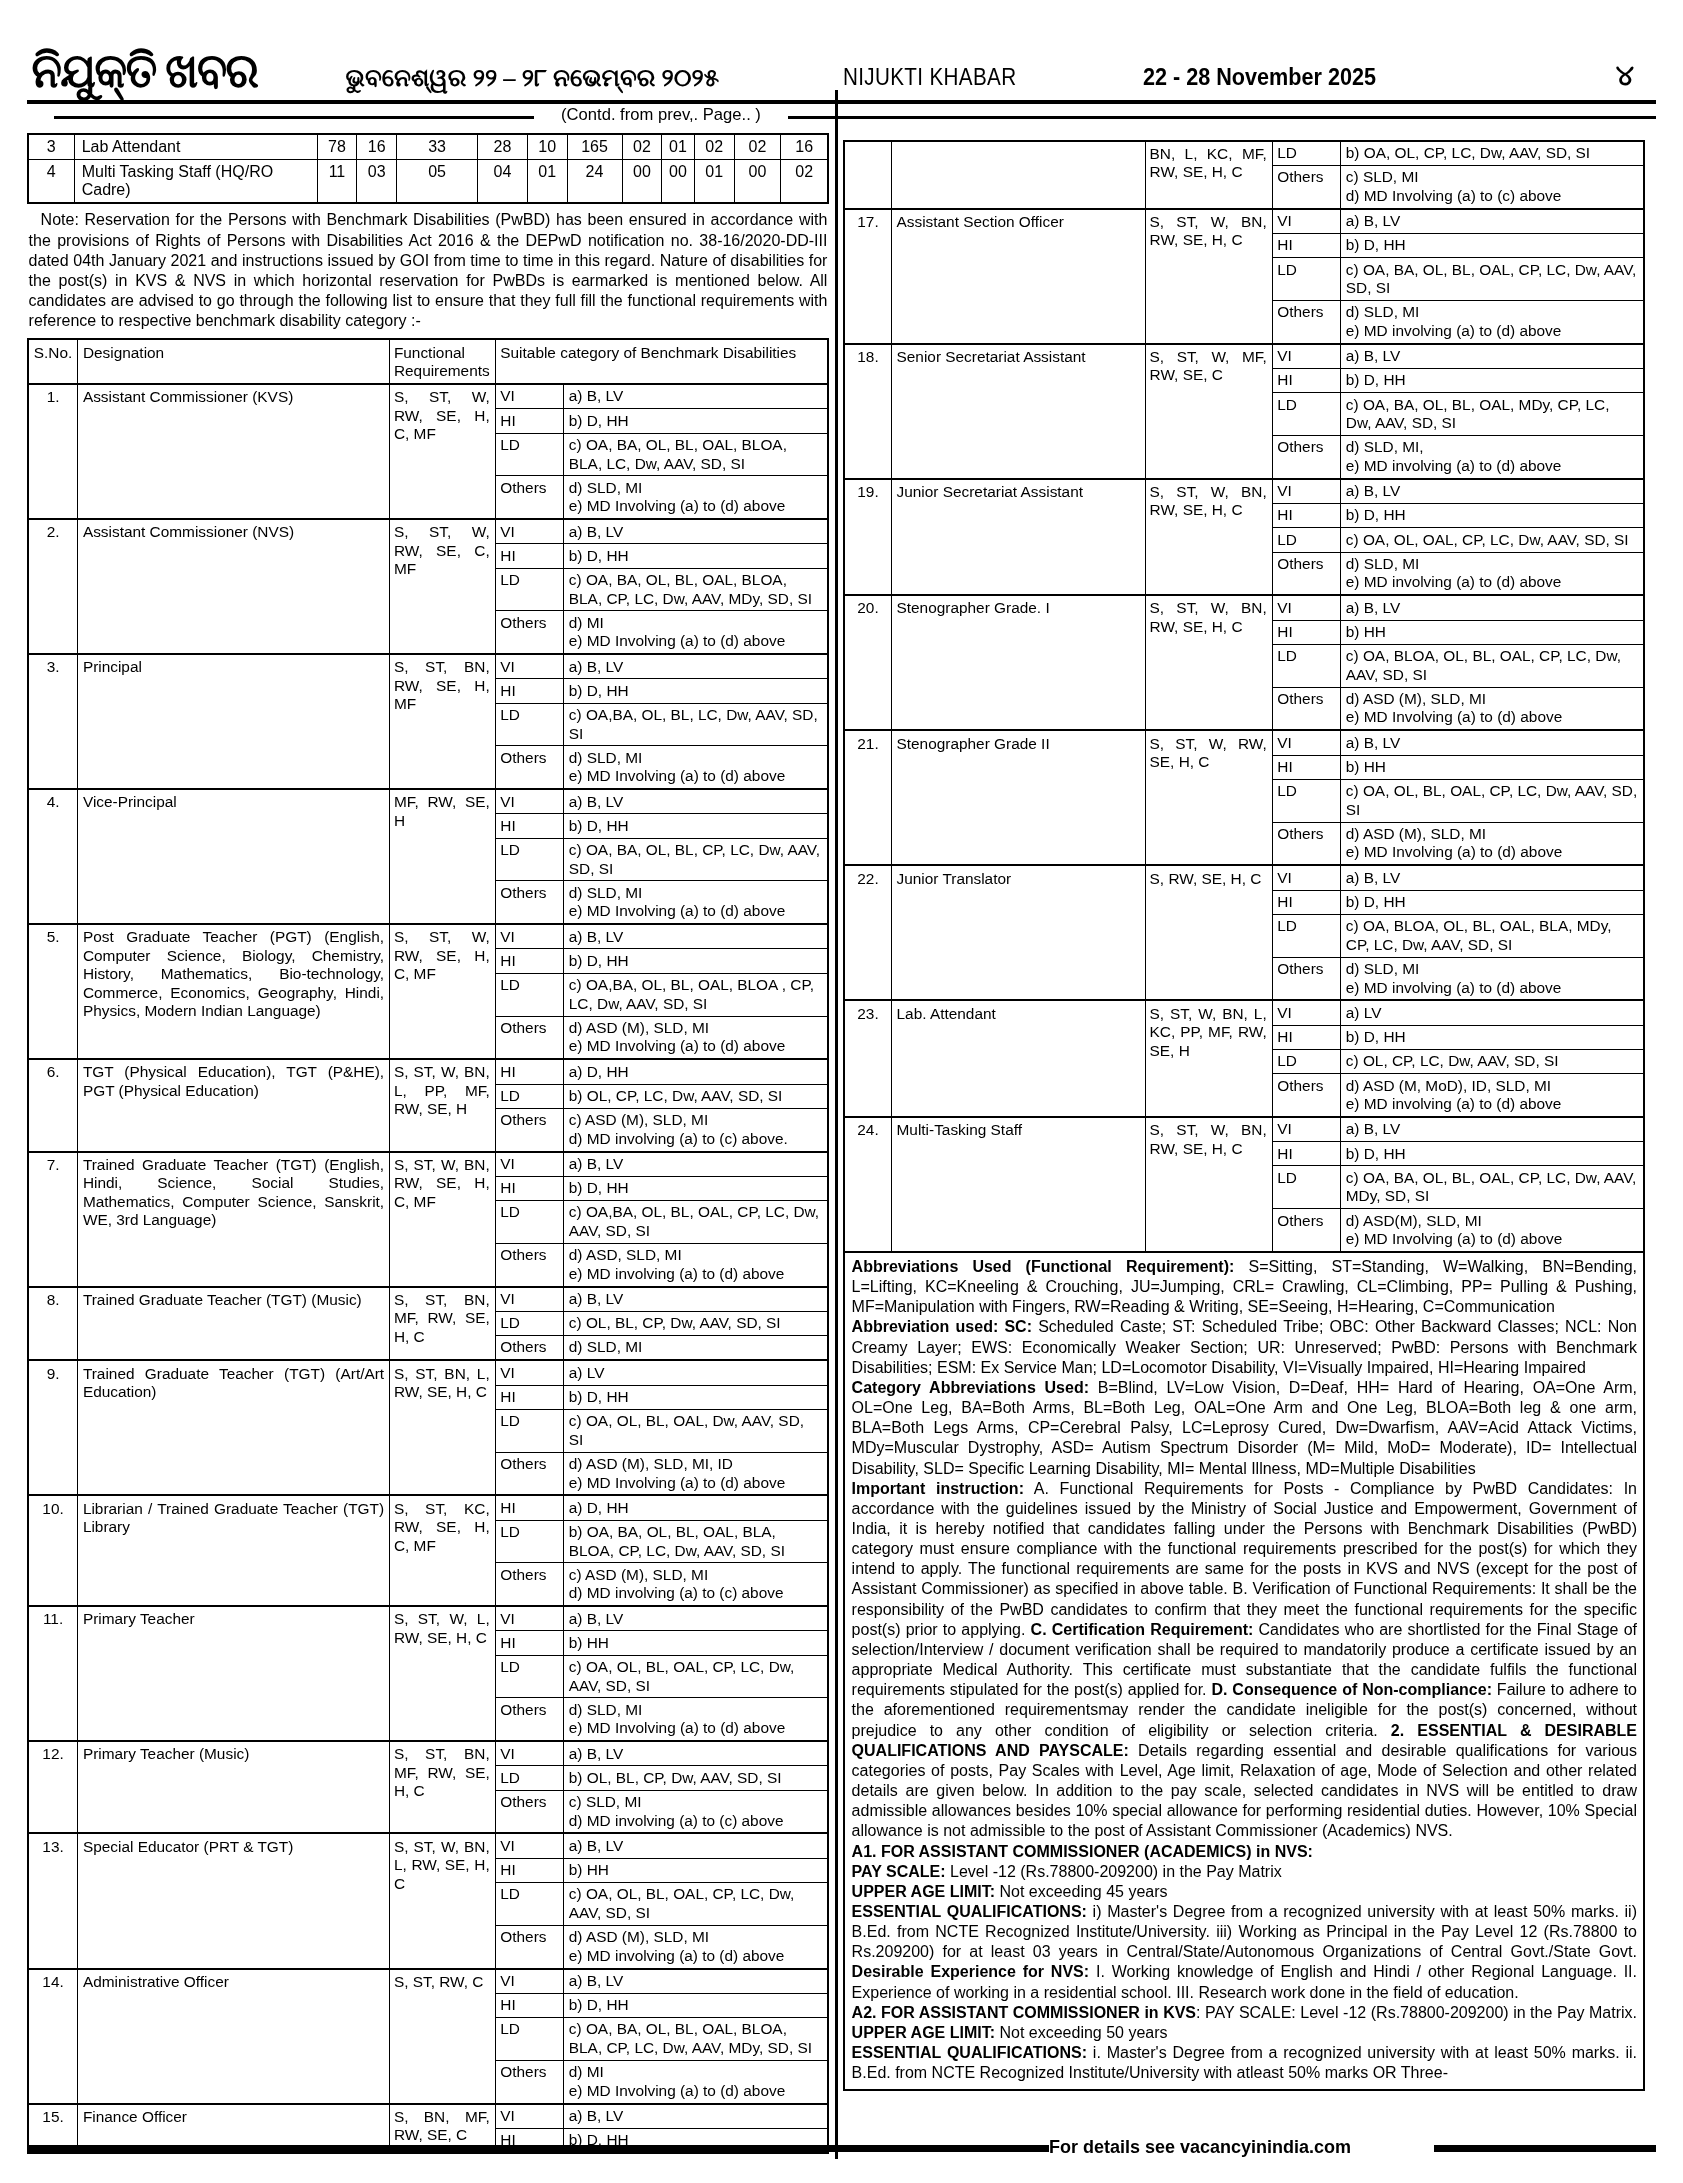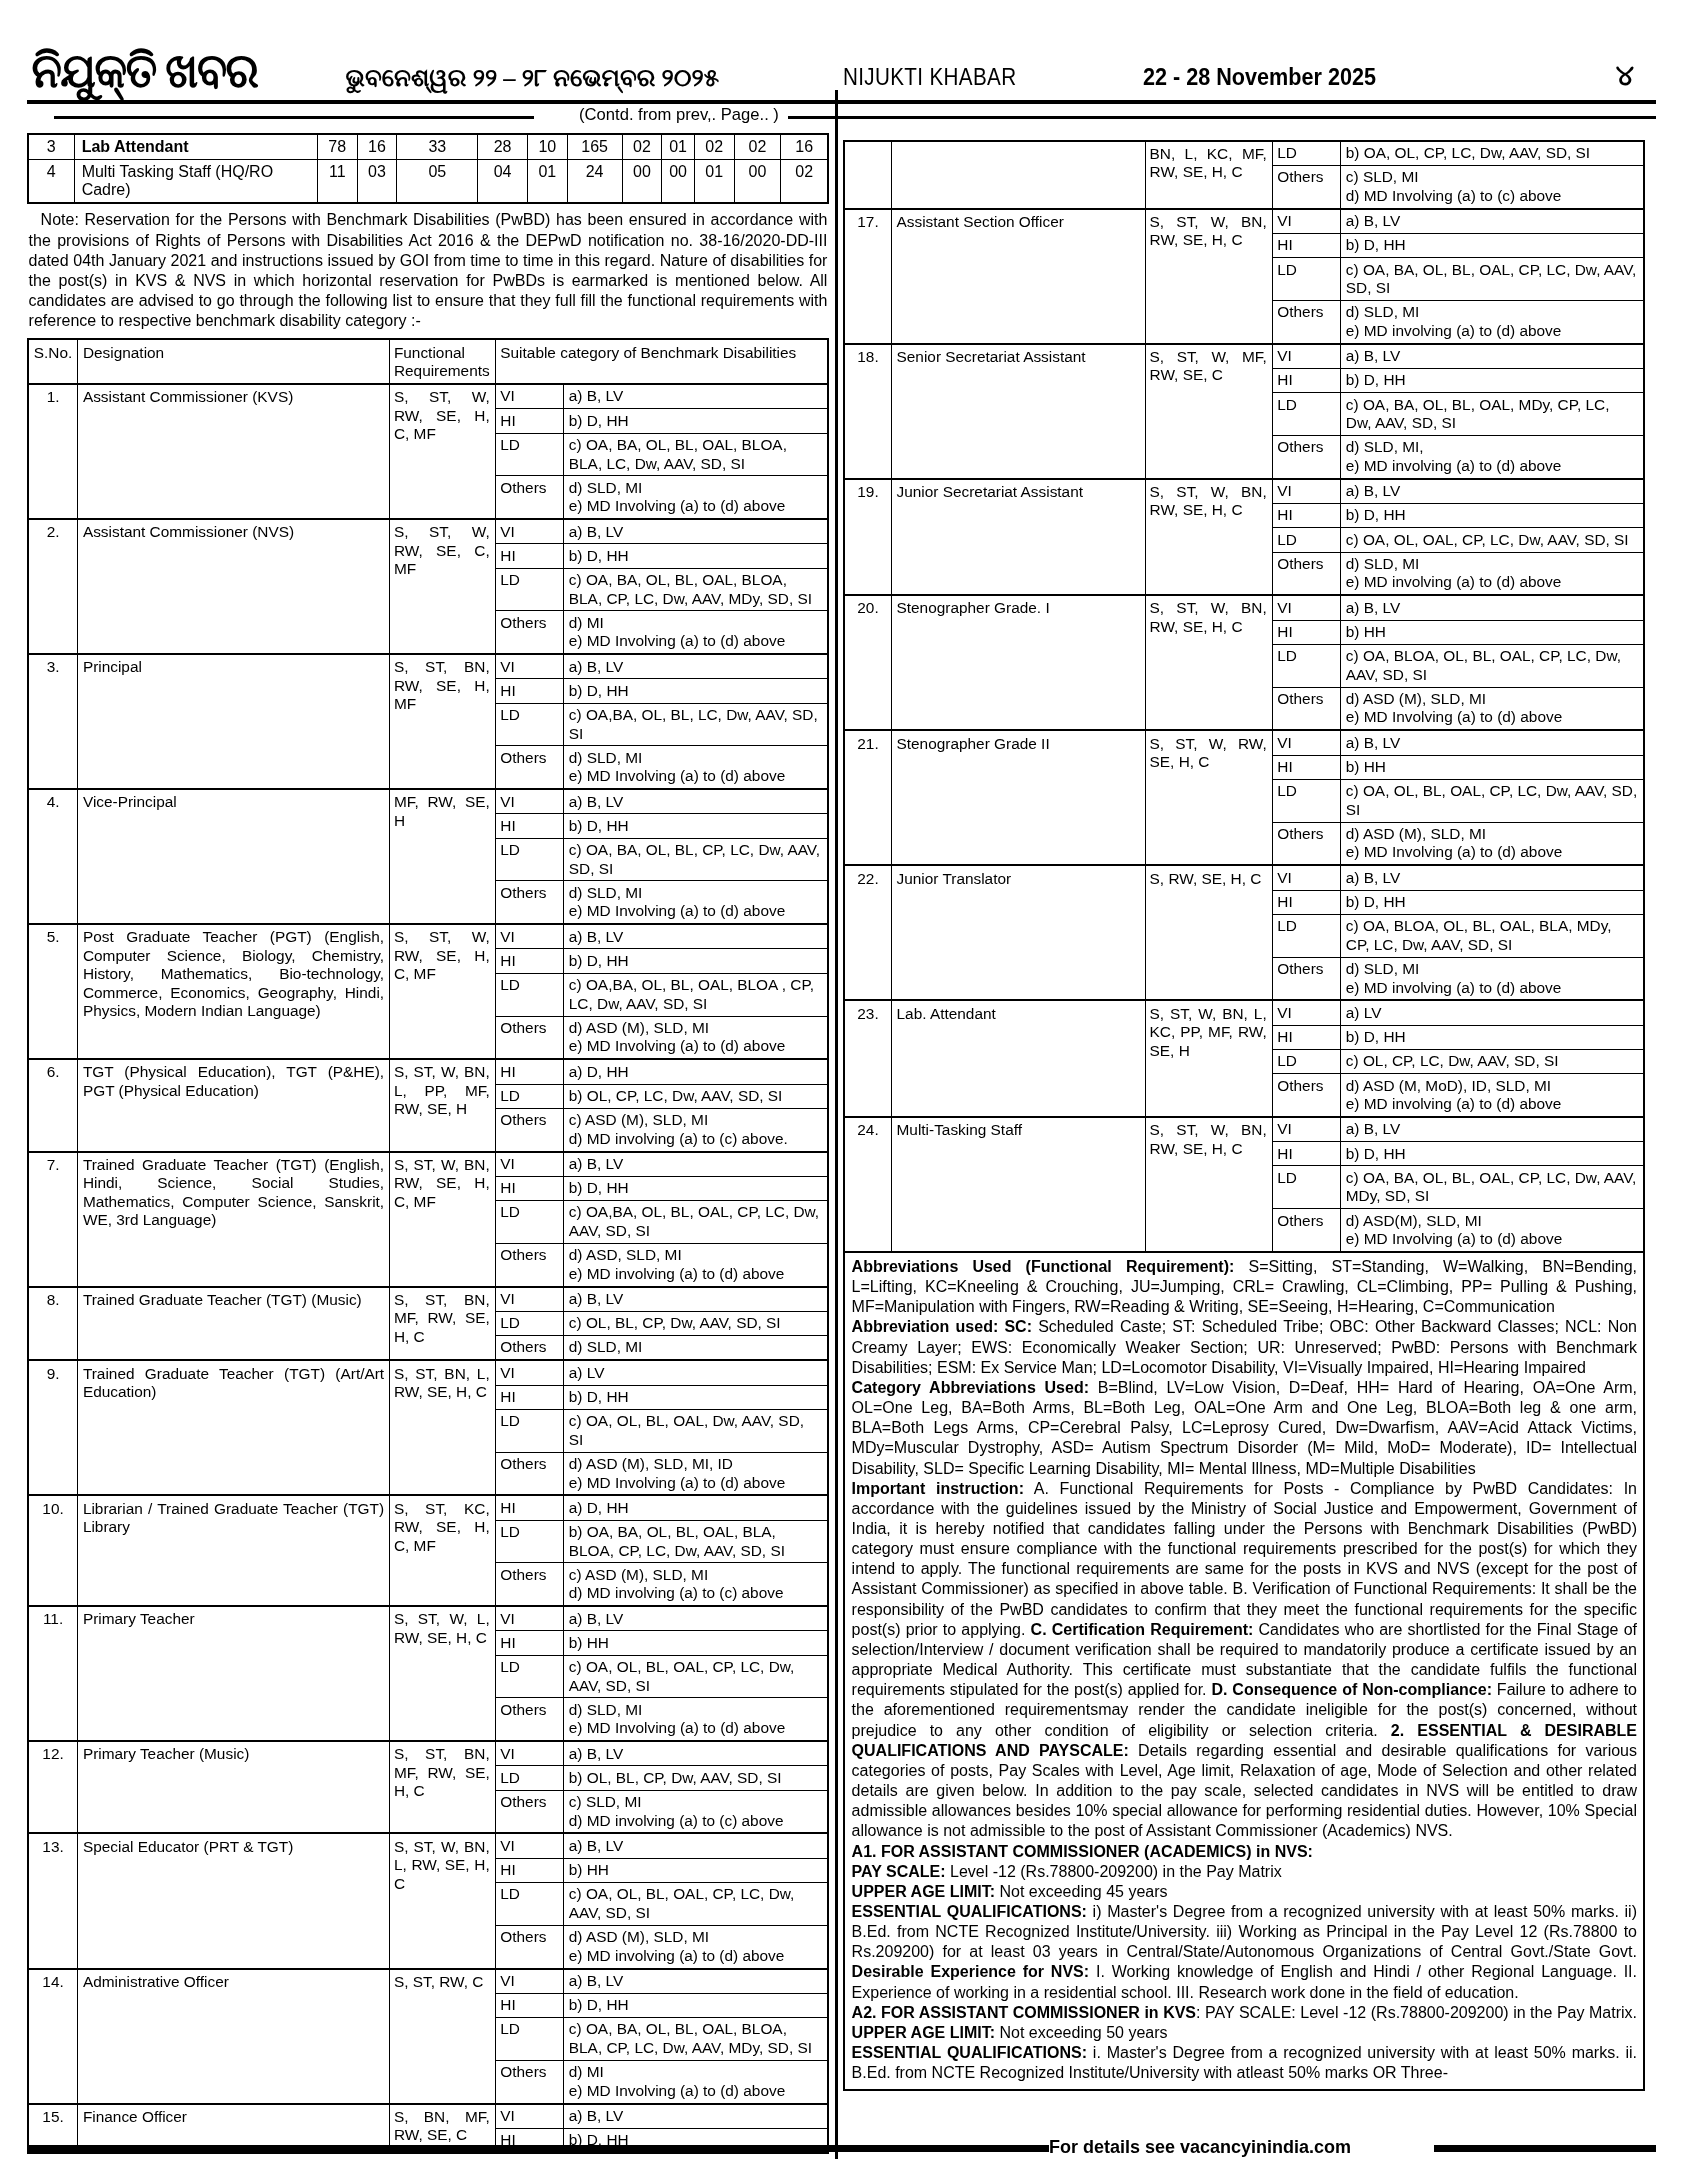--- a/index.html
+++ b/index.html
@@ -44,21 +44,21 @@
   
   .rule-thick { height:4px; background:#000; margin-top:4.8px; }
 
   .contd-bar { position:relative; height:24px; margin-top:1.6px; }
   .contd-bar .bar-l, .contd-bar .bar-r {
     position:absolute; top:10.3px; height:3.2px; background:#000;
   }
   .contd-bar .bar-l { left:27px; right:calc(100% - 507px); }
   .contd-bar .bar-r { left:761px; right:0px; }
   .contd-label {
-    position:absolute; left:525px; top:0; width:254px; text-align:center;
+    position:absolute; left:507px; top:0; width:254px; text-align:center;
     font-size:16.6px; font-weight:400; background:#fff; white-space:nowrap;
   }
 
   
   .cols { display:flex; gap:14.3px; margin-top:3.2px; }
   .col { width:802px; }
   .col-right { position:relative; }
   .col-right::before{
     content:""; position:absolute; left:-8px; top:-43px; bottom:-4.8px; width:2.4px; background:#000;
   }
@@ -160,21 +160,21 @@
   </div>
 
   <div class="cols">
 
     <div class="col col-left">
 
       <table class="tbl-top">
         <tbody id="top-rows">
             <tr>
               <td style="width: 49px;">3</td>
-              <td class="desig" style="width: 261px; font-weight: bold;">Lab Attendant</td>
+              <td class="desig" style="width: 261px;">Lab Attendant</td>
               <td style="width: 41px;">78</td>
               <td style="width: 41px;">16</td>
               <td style="width: 87px;">33</td>
               <td style="width: 52px;">28</td>
               <td style="width: 41px;">10</td>
               <td style="width: 57px;">165</td>
               <td style="width: 41px;">02</td>
               <td style="width: 33px;">01</td>
               <td style="width: 41px;">02</td>
               <td style="width: 49px;">02</td>

